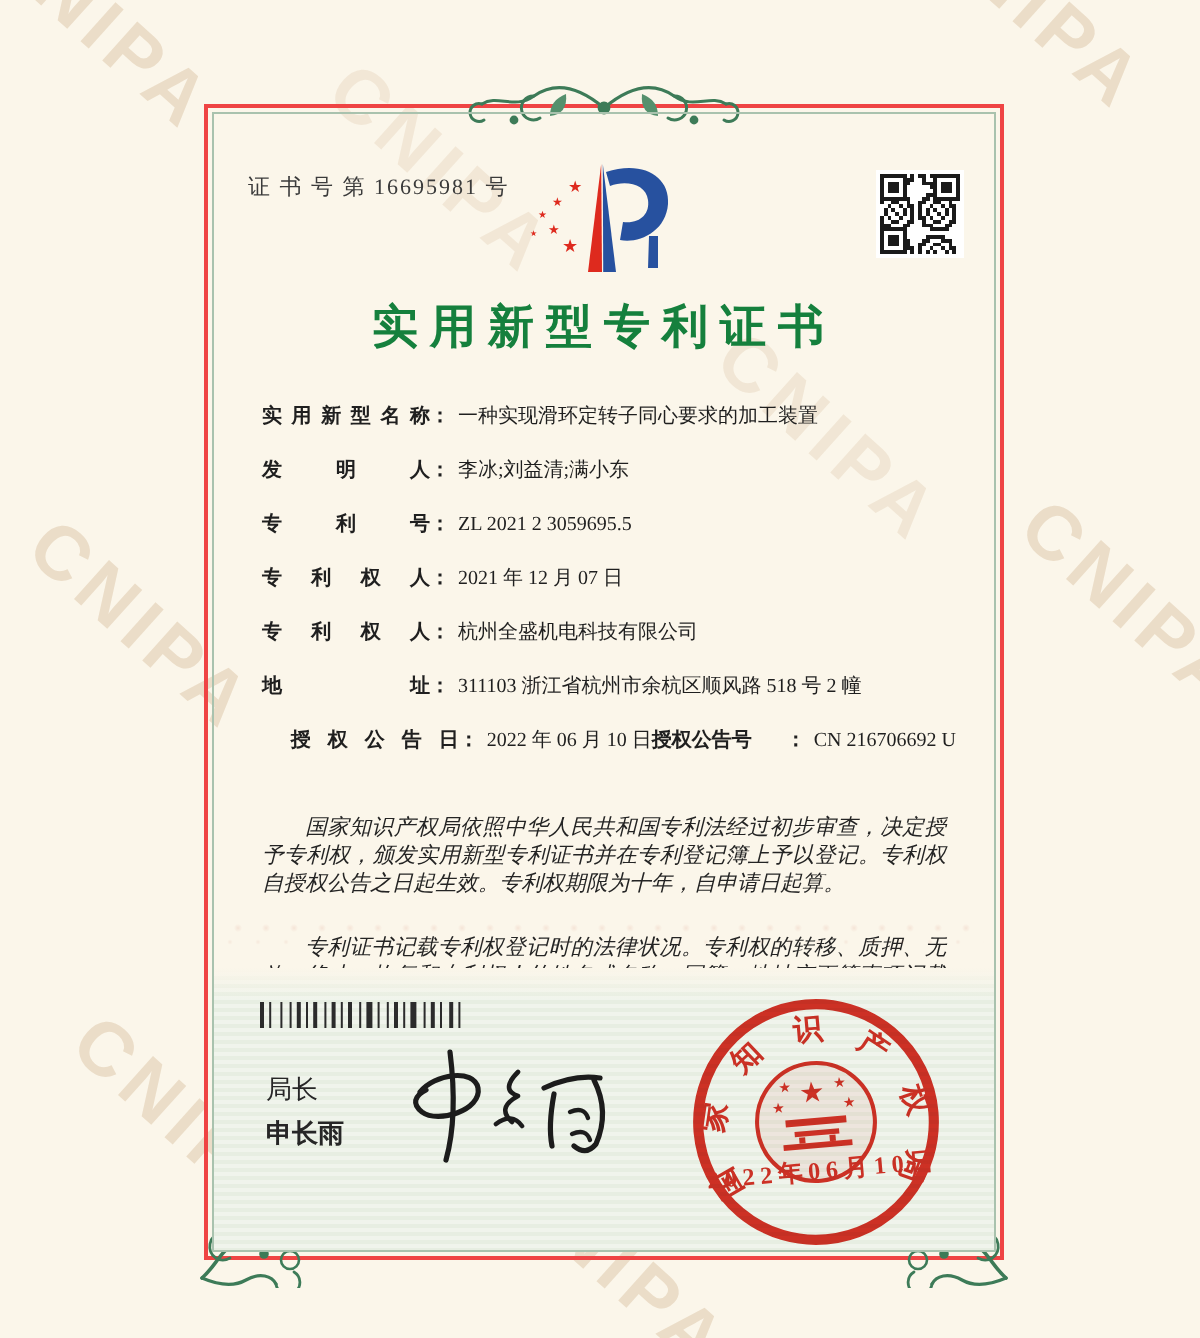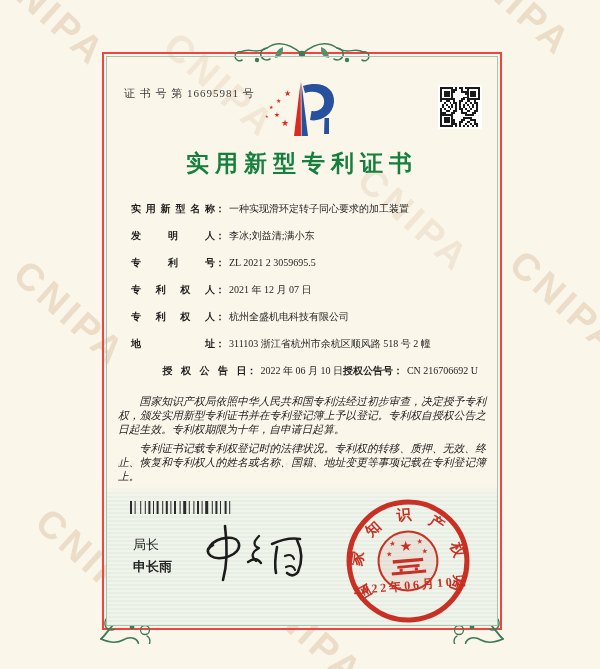--- a/index.html
+++ b/index.html
@@ -32,25 +32,25 @@
          font-size:23px;font-weight:700;letter-spacing:6px;color:#15803d;}
 
   
   .fields{position:absolute;left:27px;right:22px;top:147px;}
   .row{display:flex;margin-bottom:12px;font-size:10px;line-height:15px;color:#1f1f1f;white-space:nowrap;}
   .lb{display:inline-block;width:84px;font-weight:700;text-align:justify;text-align-last:justify;}
   .cl{font-weight:700;margin-right:4px;}
   .val{font-weight:400;}
   .row.double{justify-content:flex-end;}
   .pair{display:flex;}
-  .pair .lb2{font-weight:700;margin-right:0;}
+  .pair .lb2{font-weight:700;margin-right:17px;}
 
   
   .paras{position:absolute;left:10px;right:10px;top:336px;}
-  .paras p{margin:4px;font-size:10.8px;line-height:14.2px;color:#242424;
+  .paras p{margin:17px;font-size:10.8px;line-height:14.2px;color:#242424;
            text-indent:2em;text-align:justify;font-style:italic;}
 
   
   .pinkband{position:absolute;left:8px;right:8px;top:404px;height:18px;opacity:.55;
      background-image:radial-gradient(circle 3px at 7px 6px, rgba(214,138,118,.30), rgba(214,138,118,0) 70%),
                       radial-gradient(circle 2px at 3px 13px, rgba(214,138,118,.22), rgba(214,138,118,0) 70%);
      background-size:14px 18px;}
 
   
   .band{position:absolute;left:3px;right:3px;bottom:3px;top:430px;

